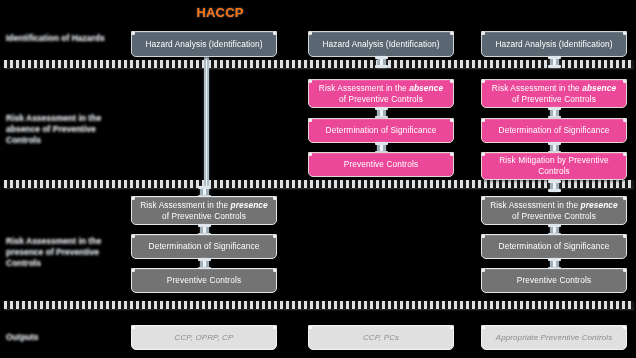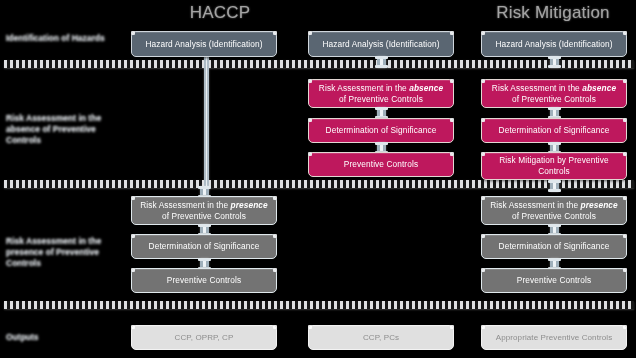--- a/index.html
+++ b/index.html
@@ -22,23 +22,23 @@
     background: #000000;
   }
 
   
   .col-header {
     position: absolute;
     top: 2px;
     height: 22px;
     line-height: 22px;
     text-align: center;
-    font-size: 17px;
-    font-weight: normal;
-    color: #a3a3a3;
+    font-size: 13px;
+    font-weight: bold;
+    color: #f97316;
     letter-spacing: 0.2px;
     filter: blur(0.7px);
     text-shadow: 0 0 2px rgba(255,255,255,0.45);
   }
   .col-header.c1 { left: 127px; width: 186px; }
   .col-header.c2 { left: 303px; width: 160px; }
   .col-header.c3 { left: 470px; width: 166px; }
 
   
   .row-label {
@@ -94,32 +94,33 @@
     letter-spacing: 0.1px;
   }
   .node .em { font-weight: bold; font-style: italic; }
 
   .node.slate {
     background: #5a6672;
     border-color: #cfd6dc;
     justify-content: center;
   }
   .node.brown {
-    background: #be185d;
+    background: #ec4899;
     border-color: #e2d7d3;
   }
   .node.teal {
     background: #737373;
     border-color: #dfe8ec;
   }
   .node.gray {
     background: #e0e0e0;
     border-color: #f3f3f3;
     color: #8d8d8d;
     font-size: 8px;
+    font-style: italic;
   }
 
   
   .node::before, .node::after {
     content: "";
     position: absolute;
     width: 4px; height: 4px;
     background: #f3f5f7;
     border-radius: 1px;
     top: -1px;
@@ -159,21 +160,20 @@
   }
   .connector .cap.top { top: 0; }
   .connector .cap.bot { bottom: 0; }
 </style>
 </head>
 <body>
 
 <div id="diagram">
 
   <div class="col-header c1">HACCP</div>
-  <div class="col-header c3">Risk Mitigation</div>
 
   <div class="row-label r1">Identification of Hazards</div>
   <div class="row-label r2">Risk Assessment in the absence of Preventive Controls</div>
   <div class="row-label r3">Risk Assessment in the presence of Preventive Controls</div>
   <div class="row-label r4">Outputs</div>
 
   <div class="separator s1"></div>
   <div class="separator s2"></div>
   <div class="separator s3"></div>
 

